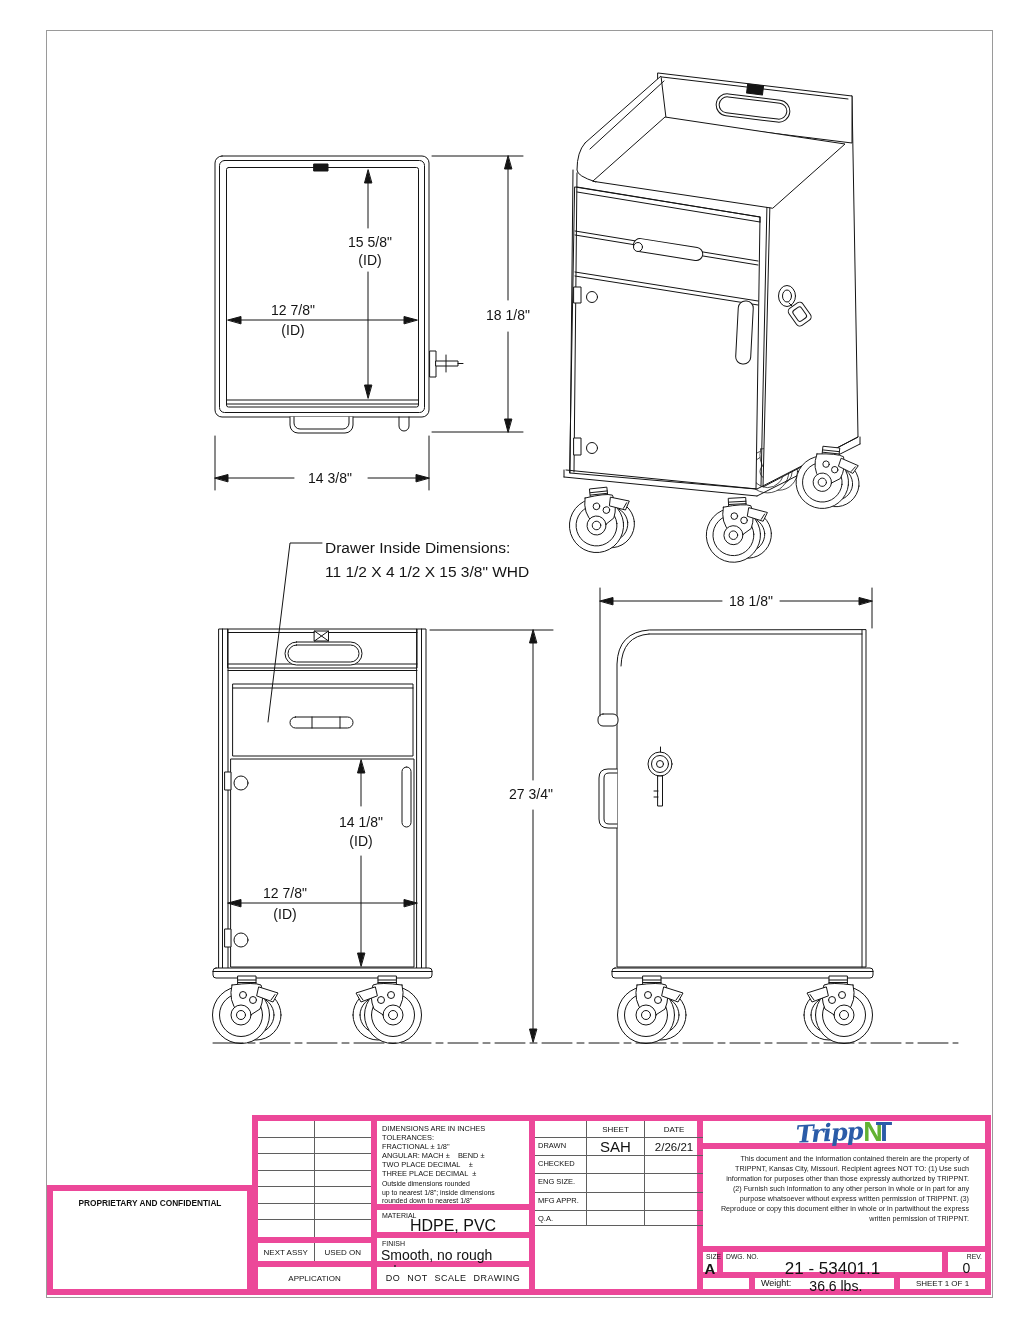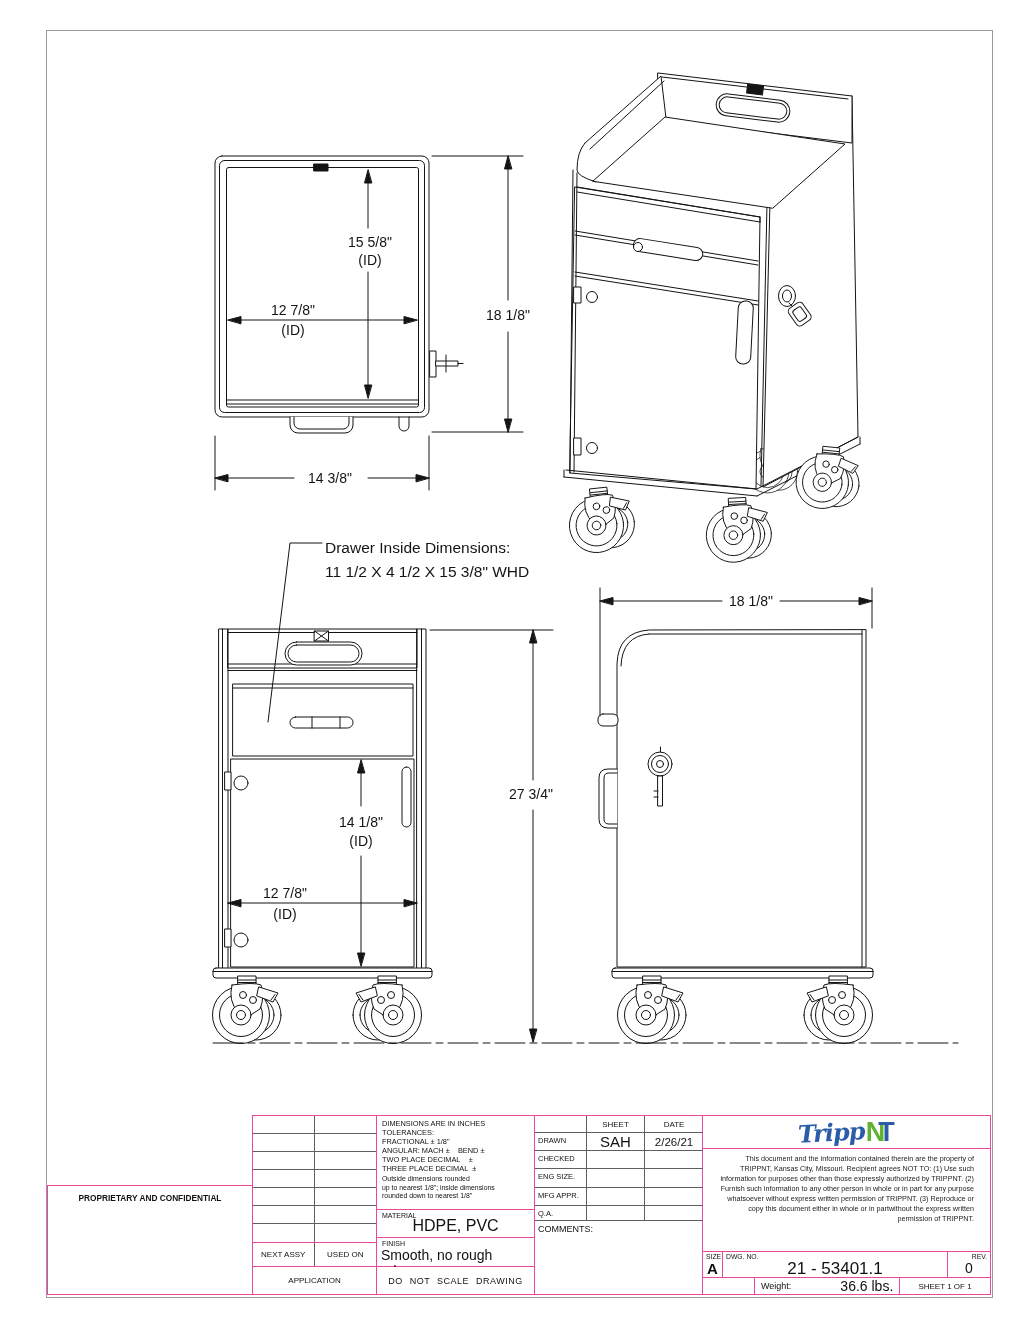--- a/index.html
+++ b/index.html
@@ -3,21 +3,21 @@
 <meta charset="utf-8">
 <style>
   html,body{margin:0;padding:0;background:#fff;}
   body{width:1024px;height:1325px;position:relative;font-family:"Liberation Sans",sans-serif;color:#111;overflow:hidden;}
   .sheet-border{position:absolute;left:46px;top:30px;width:945px;height:1266px;border:1px solid #9a9a9a;}
   svg text{fill:#141414;stroke:none;font-family:"Liberation Sans",sans-serif;}
   .dim{font-size:14px;}
   .note{font-size:15.5px;}
 
   
-  .tb{position:absolute;box-sizing:border-box;border:1px solid #ec4899;background:#fff;}
+  .tb{position:absolute;box-sizing:border-box;border:6px solid #ec4899;background:#fff;}
   .noTop{border-top:none;}
   .noLeft{border-left:none;}
   .grid2{display:grid;grid-template-columns:1fr 1fr;}
   .g-cell{box-sizing:border-box;border-right:1px solid #5f5f5f;border-bottom:1px solid #5f5f5f;}
   .g-cell.lastcol{border-right:none;}
   .g-cell.lastrow{border-bottom:none;}
   .small-lbl{font-size:8px;display:flex;align-items:center;justify-content:center;}
   .tol{font-size:7.4px;line-height:1.22;padding:3px 0 0 5px;}
   .tol .sub{font-size:6.9px;line-height:1.25;margin-top:2px;}
   .cap{font-size:7px;padding:2px 0 0 5px;}
@@ -34,21 +34,21 @@
   .logo-script{font-family:"DejaVu Serif",serif;font-style:italic;font-weight:bold;font-size:24px;color:#2b5ca8;letter-spacing:-1px;transform:rotate(-3deg);}
   .logo-n{font-size:27px;font-weight:900;color:#62b232;margin-left:1px;}
   .logo-t{font-size:27px;font-weight:900;color:#2b5ca8;margin-left:-7px;}
   .legal{font-size:7.2px;line-height:1.4;text-align:right;padding:5px 16px 0;color:#222;}
   .prop-title{font-size:8.3px;font-weight:bold;text-align:center;margin:7px 4px 5px;}
   .prop-body{font-size:8px;color:#8a8a8a;text-align:center;line-height:1.55;}
   .mini{font-size:6.8px;position:absolute;top:1px;left:3px;}
   .sizeA{font-size:15px;font-weight:bold;text-align:center;margin-top:8px;}
   .dwgv{font-size:17px;text-align:center;margin-top:7px;}
   .revv{font-size:14px;text-align:center;margin-top:8px;}
-  .wrow{display:flex;align-items:center;padding-left:6px;gap:31px;}
+  .wrow{display:flex;align-items:flex-start;padding-left:6px;}
   .wlbl{font-size:9px;}
   .wval{font-size:14px;margin-left:18px;}
   .sheet{display:flex;align-items:center;justify-content:center;font-size:8px;}
 </style>
 </head>
 <body>
 
 <div class="sheet-border"></div>
 
 <svg width="1024" height="1110" viewBox="0 0 1024 1110" style="position:absolute;left:0;top:0" fill="none" stroke="#141414" stroke-width="1" stroke-linecap="round" stroke-linejoin="round">
@@ -339,21 +339,20 @@
   <div class="g-cell lastcol"></div>
 
   <div class="g-cell lbl">MFG APPR.</div>
   <div class="g-cell"></div>
   <div class="g-cell lastcol"></div>
 
   <div class="g-cell lbl">Q.A.</div>
   <div class="g-cell"></div>
   <div class="g-cell lastcol"></div>
 
-  <div class="comments">COMMENTS:</div>
 </div>
 
 <div class="tb noLeft logo-cell" style="left:703px;top:1115px;width:288px;height:34px;">
   <span class="logo-script">Tripp</span>
   <span class="logo-n">N</span>
   <span class="logo-t">T</span>
 </div>
 <div class="tb noLeft noTop legal" style="left:703px;top:1149px;width:288px;height:103px;">
   <span>This document and the information contained therein are the property of TRIPPNT, Kansas City, Missouri. Recipient agrees NOT TO: (1) Use such information for purposes other than those expressly authorized by TRIPPNT. (2) Furnish such information to any other person in whole or in part for any purpose whatsoever without express  written permission of TRIPPNT. (3) Reproduce or copy this document either in whole or in partwithout the express written permission of TRIPPNT.</span>
 </div>

